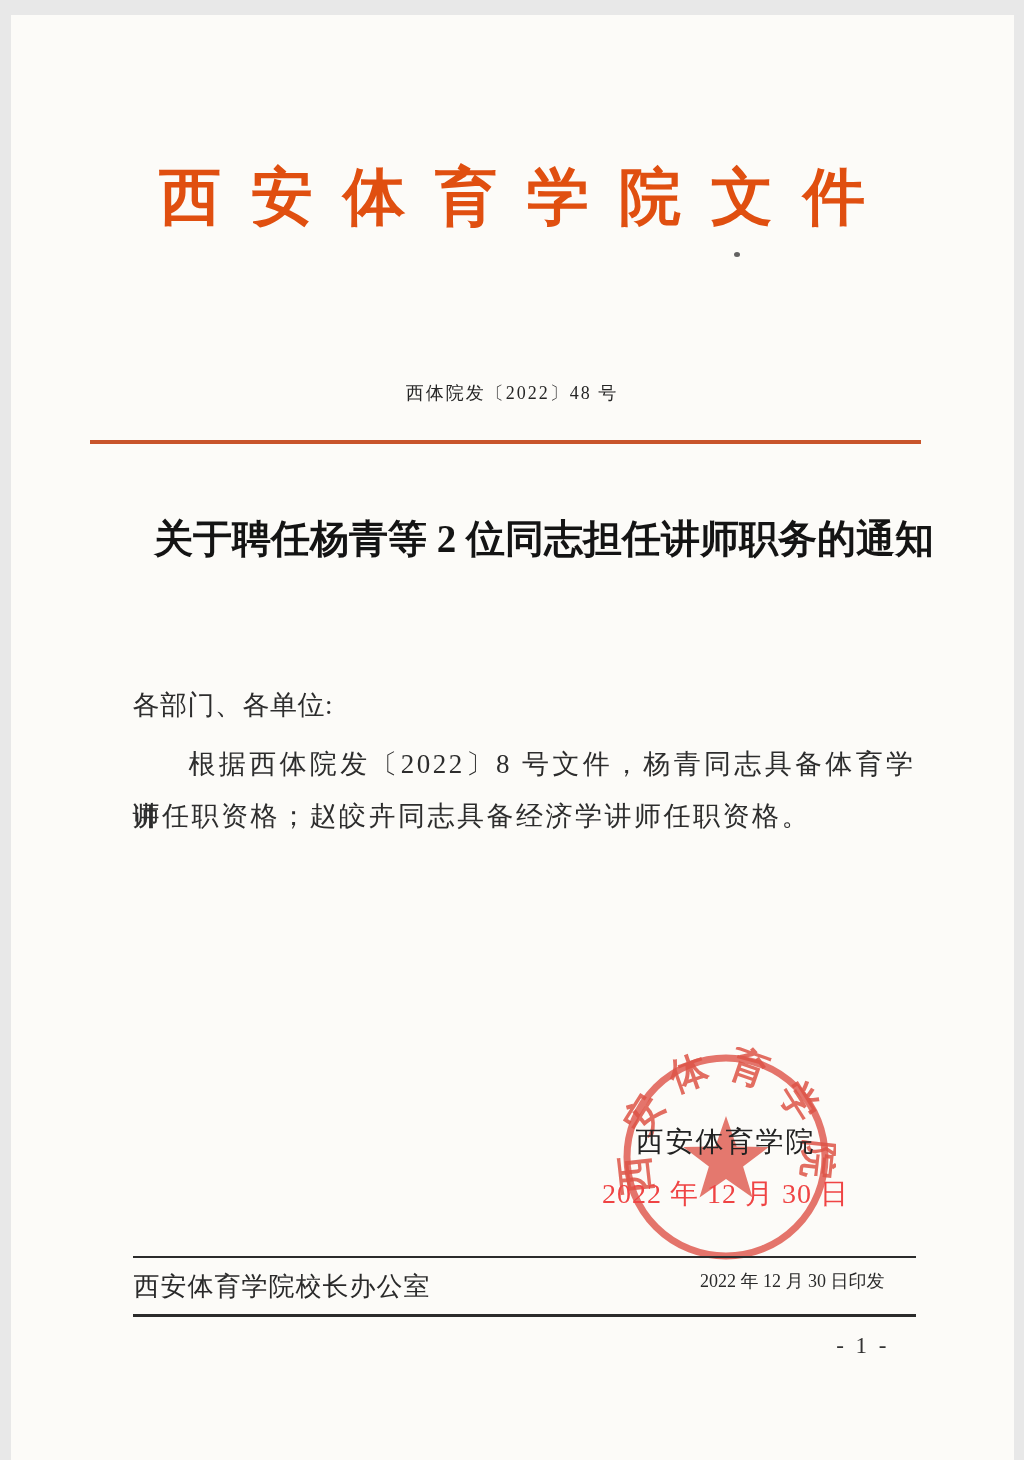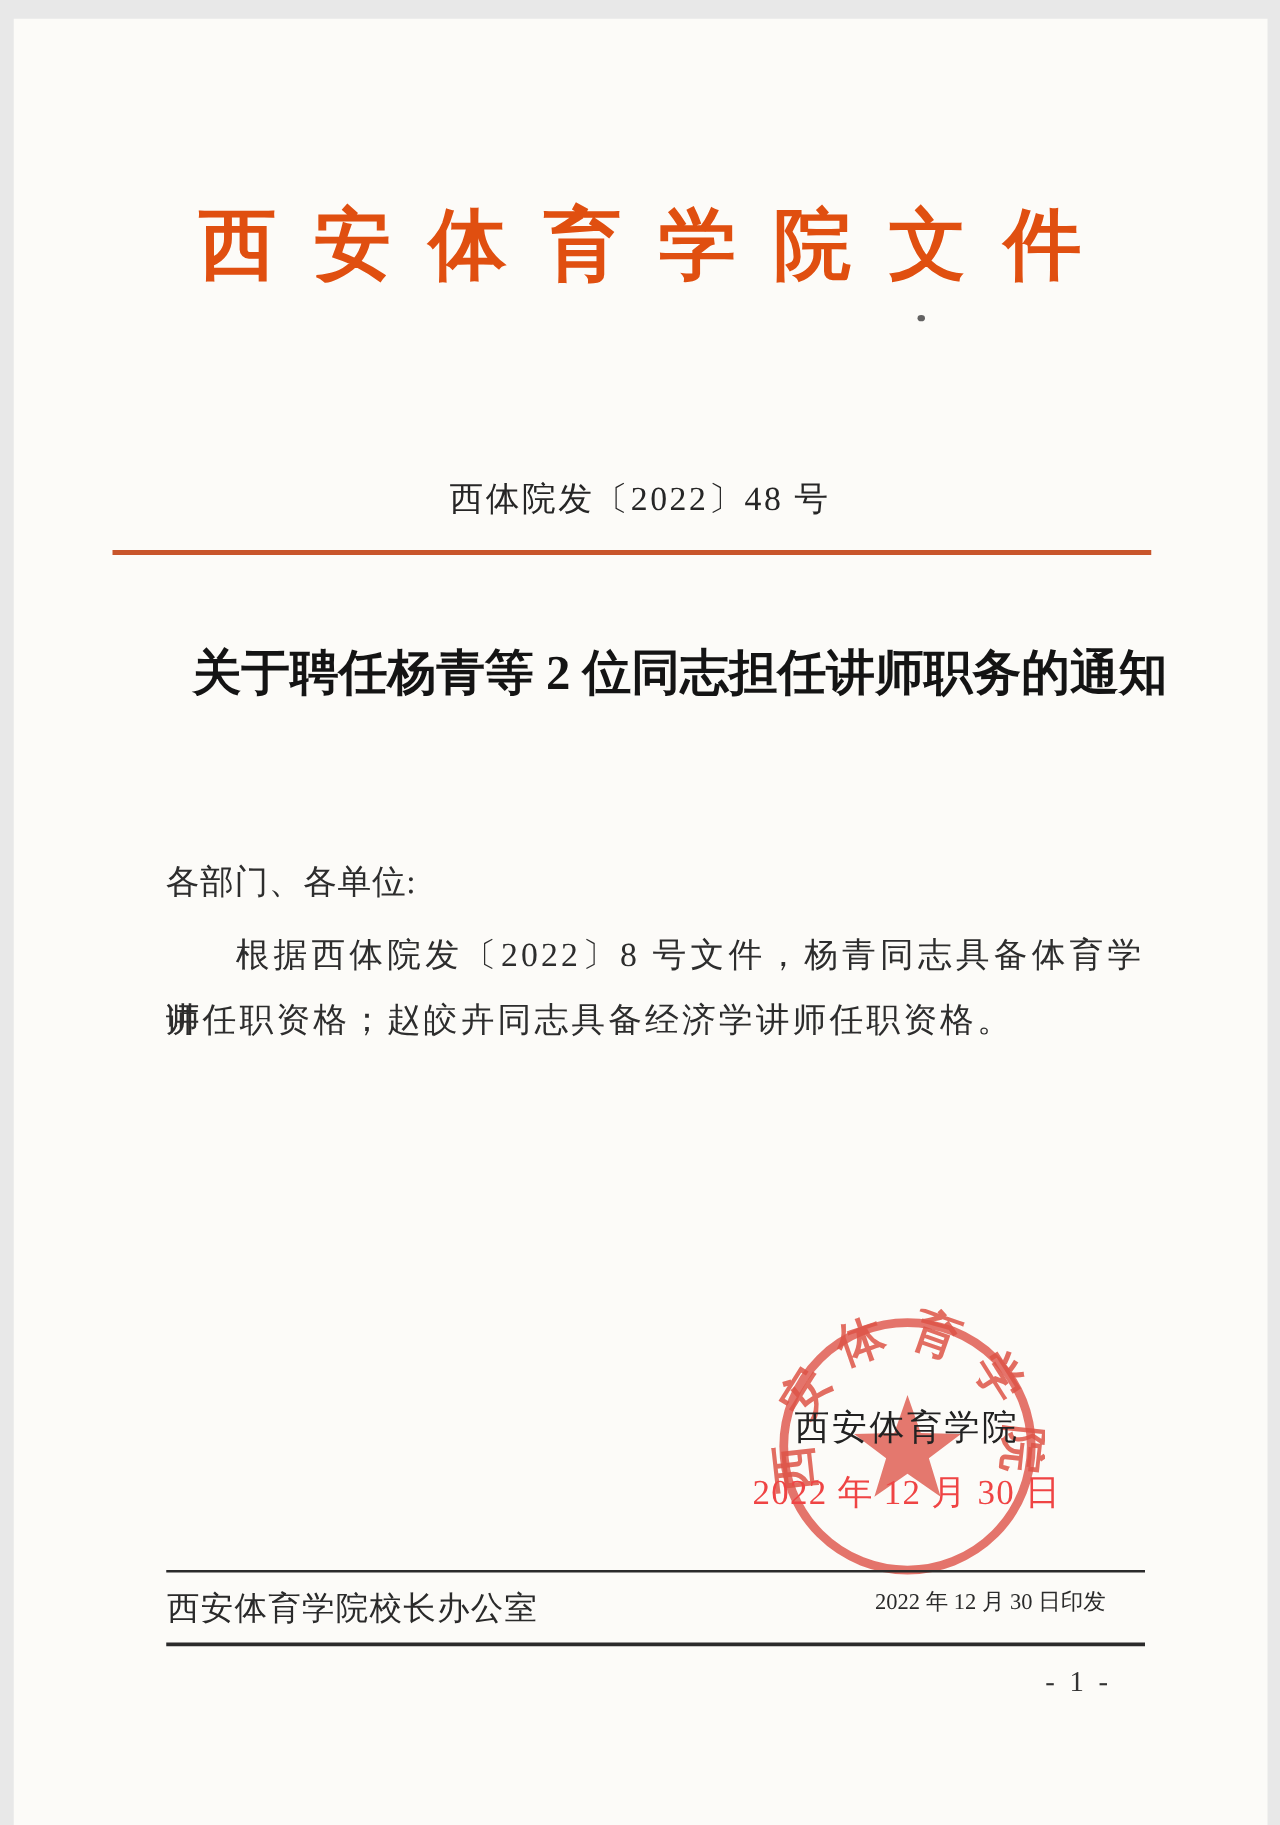--- a/index.html
+++ b/index.html
@@ -34,21 +34,21 @@
     border-radius: 50%;
     background: #3c3c3c;
     opacity: .8;
   }
 
   
   .doc-number {
     position: absolute;
     top: 366px; left: 0; width: 100%;
     text-align: center;
-    font-size: 27px;
+    font-size: 18px;
     color: #262626;
     letter-spacing: 2px;
   }
   .red-rule {
     position: absolute;
     left: 79px; top: 425px;
     width: 831px; height: 4px;
     background: var(--rule-red, #c8552b);
   }
 

